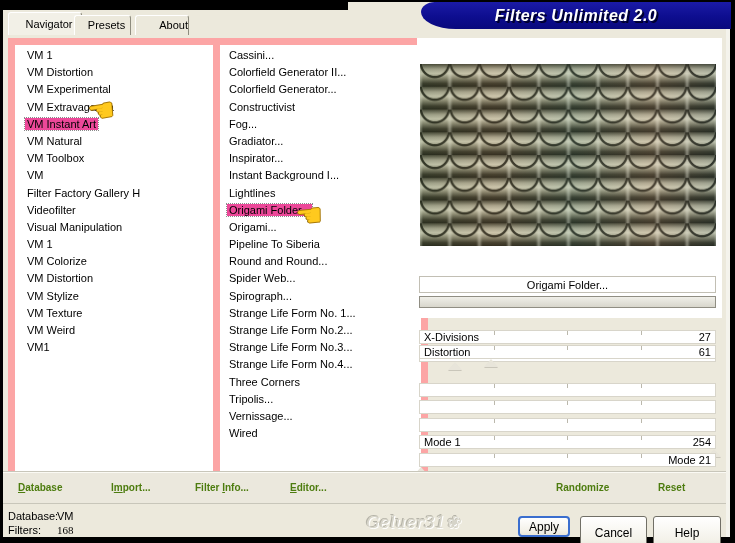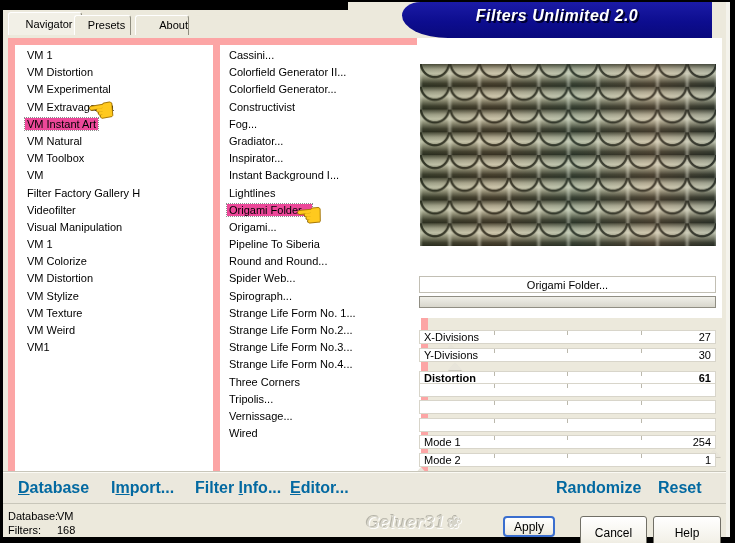--- a/index.html
+++ b/index.html
@@ -3,21 +3,21 @@
 <meta charset="utf-8">
 <style>
   html,body{margin:0;padding:0;background:#444;}
   #screen{position:relative;width:735px;height:543px;background:#000;overflow:hidden;
           font-family:"Liberation Sans","DejaVu Sans",sans-serif;-webkit-font-smoothing:none;}
   .abs{position:absolute;}
   
   .client{left:3px;top:2px;width:723px;height:535px;background:#ece9dc;}
   .right-light{left:726px;top:2px;width:4px;height:535px;background:#f4f3ec;}
   .top-black{left:0;top:0;width:348px;height:10px;background:#000;}
-  .banner{left:402px;top:2px;width:310px;height:36px;
+  .banner{left:421px;top:2px;width:310px;height:27px;
           background:linear-gradient(180deg,#1b1ba6 0%,#0d0d8f 55%,#09097d 100%);
           border-radius:22px 0 0 55px / 16px 0 0 27px;}
   .banner-title{width:100%;text-align:center;line-height:27px;color:#fff;
           font-style:italic;font-weight:bold;font-size:16px;letter-spacing:.5px;
           text-shadow:1px 1px 0 #000040,2px 2px 0 #00002a;}
   
   .tab{background:#ece9dc;border:1px solid #8e8c7e;border-bottom:none;
        border-top-color:#fff;border-left-color:#fff;border-radius:3px 3px 0 0;
        font-size:11px;text-align:center;color:#000;padding-left:8px;}
   .tab.active{background:#f2f0e7;}
@@ -54,21 +54,21 @@
         background-image:linear-gradient(#bbb8ac,#bbb8ac),linear-gradient(#bbb8ac,#bbb8ac),linear-gradient(#bbb8ac,#bbb8ac);
         background-size:1px 4px,1px 4px,1px 4px;background-repeat:no-repeat;
         background-position:25% 0,50% 0,75% 0;}
   .thumb{position:absolute;top:13px;width:0;height:0;
         border-left:7px solid transparent;border-right:7px solid transparent;
         border-bottom:8px solid #e8e5da;transform:translateX(-50%);
         filter:drop-shadow(0 1px 0 #c9c6ba);}
   
   .toolbar{left:3px;top:472px;width:723px;height:31px;background:#ebe8dd;
         border-top:1px solid #fbfaf4;box-shadow:0 -1px 0 #c8c6ba,inset 0 -1px 0 #c8c6ba;}
-  .tbtn{background:transparent;border:none;font-weight:bold;font-size:16px;color:#0369a1;
+  .tbtn{background:transparent;border:none;font-weight:bold;font-size:10px;color:#4d7c0f;
         font-family:inherit;padding:0;line-height:16px;}
   .status-txt{font-size:11px;line-height:14px;color:#000;}
   .watermark{font-family:"DejaVu Serif",serif;font-style:italic;font-size:17px;color:#d6d4c9;
         text-shadow:1px 1px 0 #ffffff,-1px -1px 0 #b5b3a8;}
   .btn{box-sizing:border-box;font-size:12px;font-family:inherit;color:#000;text-align:center;
         background:linear-gradient(180deg,#ffffff,#f4f2ea 70%,#e9e6da);border-radius:3px;}
   .btn.default{border:2px solid #3a6ecf;border-radius:4px;}
   .btn.normal{border:1px solid #716f66;}
 </style>
 </head>
@@ -146,21 +146,21 @@
   <div class="abs srow" style="top:330px;">
     <span>X-Divisions</span>
     <span>27</span>
     <div class="thumb" style="left: 10.5882%;"></div>
   </div>
   <div class="abs srow" style="top:348px;">
     <span>Y-Divisions</span>
     <span>30</span>
     <div class="thumb" style="left: 11.7647%;"></div>
   </div>
-  <div class="abs srow" style="top:371px;font-weight:bold;">
+  <div class="abs srow" style="top:345px;">
     <span>Distortion</span>
     <span>61</span>
     <div class="thumb" style="left: 23.9216%;"></div>
   </div>
   <div class="abs srow" style="top:383px;">
     <span></span>
       <span></span>
 
   </div>
   <div class="abs srow" style="top:400px;">
@@ -171,39 +171,39 @@
   <div class="abs srow" style="top:418px;">
     <span></span>
       <span></span>
 
   </div>
   <div class="abs srow" style="top:435px;">
     <span>Mode 1</span>
     <span>254</span>
     <div class="thumb" style="left: 99.6078%;"></div>
   </div>
-  <div class="abs srow" style="top:453px;">
+  <div class="abs srow" style="top:453px;justify-content:flex-end;">
     <span>Mode 2</span>
     <span>1</span>
     <div class="thumb" style="left: 0.392157%;"></div>
   </div>
 
   <div class="abs toolbar"></div>
   <button class="abs tbtn" style="left:18px;top:480px;"><u>D</u>atabase</button>
   <button class="abs tbtn" style="left:111px;top:480px;">I<u>m</u>port...</button>
   <button class="abs tbtn" style="left:195px;top:480px;">Filter <u>I</u>nfo...</button>
   <button class="abs tbtn" style="left:290px;top:480px;"><u>E</u>ditor...</button>
   <button class="abs tbtn" style="left:556px;top:480px;">Randomize</button>
   <button class="abs tbtn" style="left:658px;top:480px;">Reset</button>
 
   <div class="abs status-txt" style="left:8px;top:509px;">Database:</div>
   <div class="abs status-txt" style="left:57px;top:509px;">VM</div>
   <div class="abs status-txt" style="left:8px;top:523px;">Filters:</div>
-  <div class="abs status-txt" style="left:57px;top:523px;">168</div>
+  <div class="abs status-txt" style="left:57px;top:523px;font-family:Liberation Serif, serif;">168</div>
 
   <div class="abs watermark" style="left:366px;top:512px;">
     <span>Geluer31</span><span>❀</span>
   </div>
 
-  <button class="abs btn default" style="left:503px;top:516px;width:52px;height:21px;">Apply</button>
+  <button class="abs btn default" style="left:518px;top:516px;width:52px;height:21px;">Apply</button>
   <button class="abs btn normal" style="left:580px;top:516px;width:67px;height:33px;">Cancel</button>
   <button class="abs btn normal" style="left:653px;top:516px;width:68px;height:34px;">Help</button>
 </div>
 
 </body></html>

